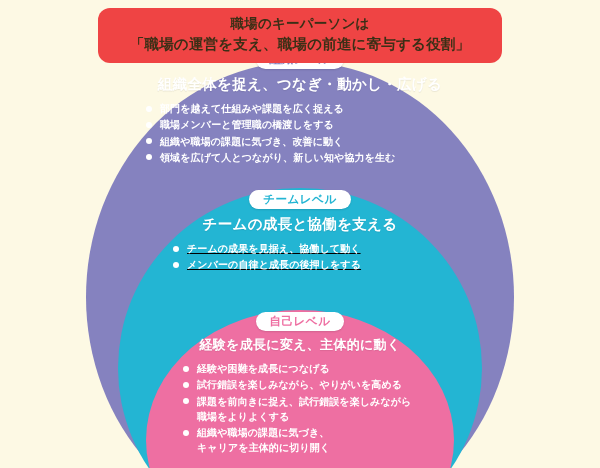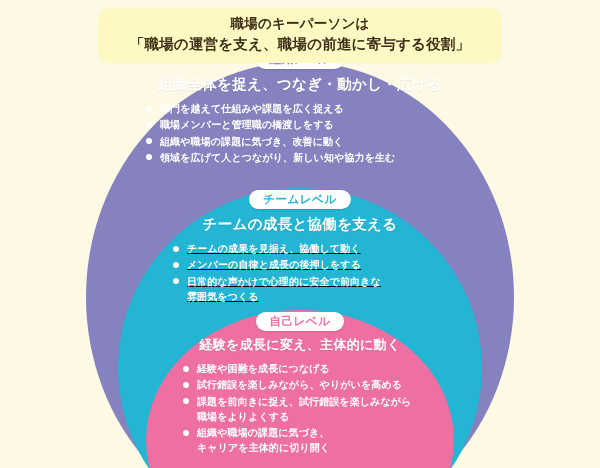--- a/index.html
+++ b/index.html
@@ -22,21 +22,21 @@
   }
 
   
   .title-box {
     position: absolute;
     left: 98px;
     top: 8px;
     width: 404px;
     box-sizing: border-box;
     padding: 6px 10px 8px 10px;
-    background: #fef9c3;
+    background: #ef4444;
     border-radius: 12px;
     text-align: center;
     z-index: 40;
   }
   .title-line1 {
     color: #3b2f16;
     font-size: 13.5px;
     font-weight: bold;
     line-height: 1.45;
     letter-spacing: 0.2px;
@@ -186,24 +186,20 @@
   <div class="level-block team">
     <div class="pill team">チームレベル</div>
     <div class="lead">チームの成長と協働を支える</div>
     <ul class="bullets team">
       <li>
         <span>チームの成果を見据え、協働して動く</span>
       </li>
       <li>
         <span>メンバーの自律と成長の後押しをする</span>
       </li>
-      <li>
-        <span>日常的な声かけで心理的に安全で前向きな</span>
-        <span class="cont">雰囲気をつくる</span>
-      </li>
     </ul>
   </div>
 
   <div class="level-block self">
     <div class="pill self">自己レベル</div>
     <div class="lead self">経験を成長に変え、主体的に動く</div>
     <ul class="bullets self">
       <li>
         <span>経験や困難を成長につなげる</span>
       </li>

